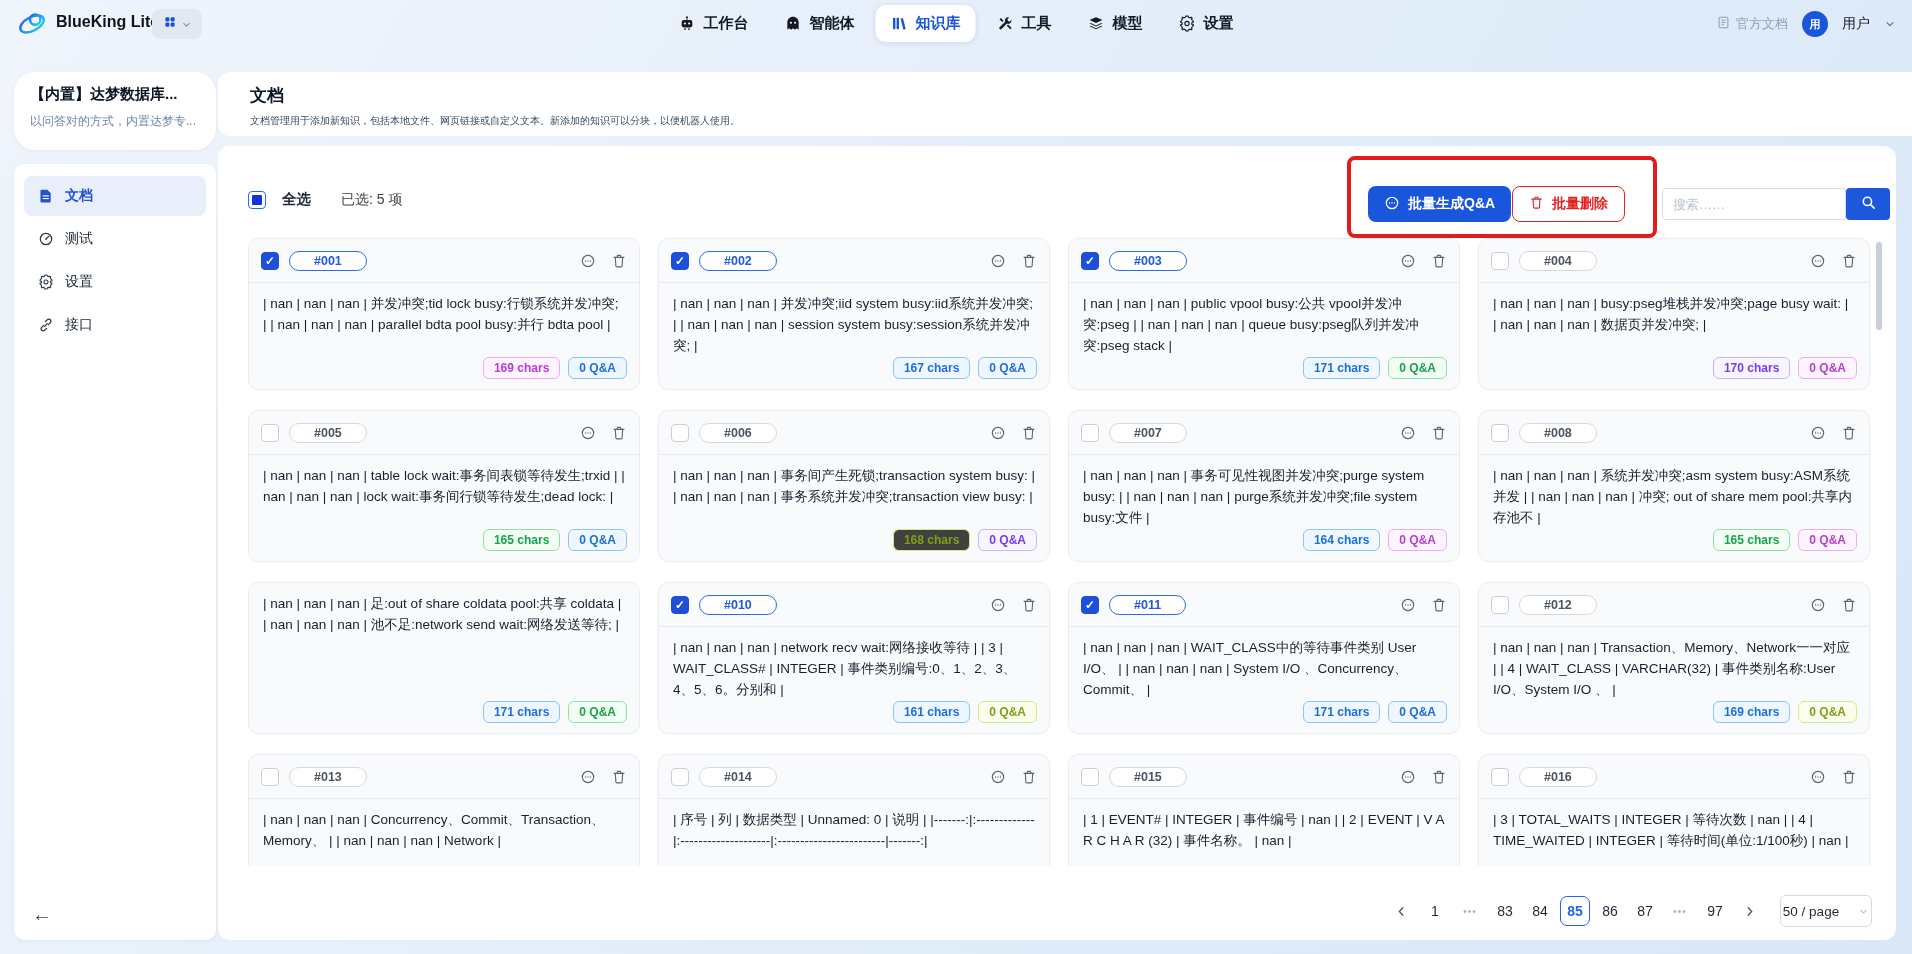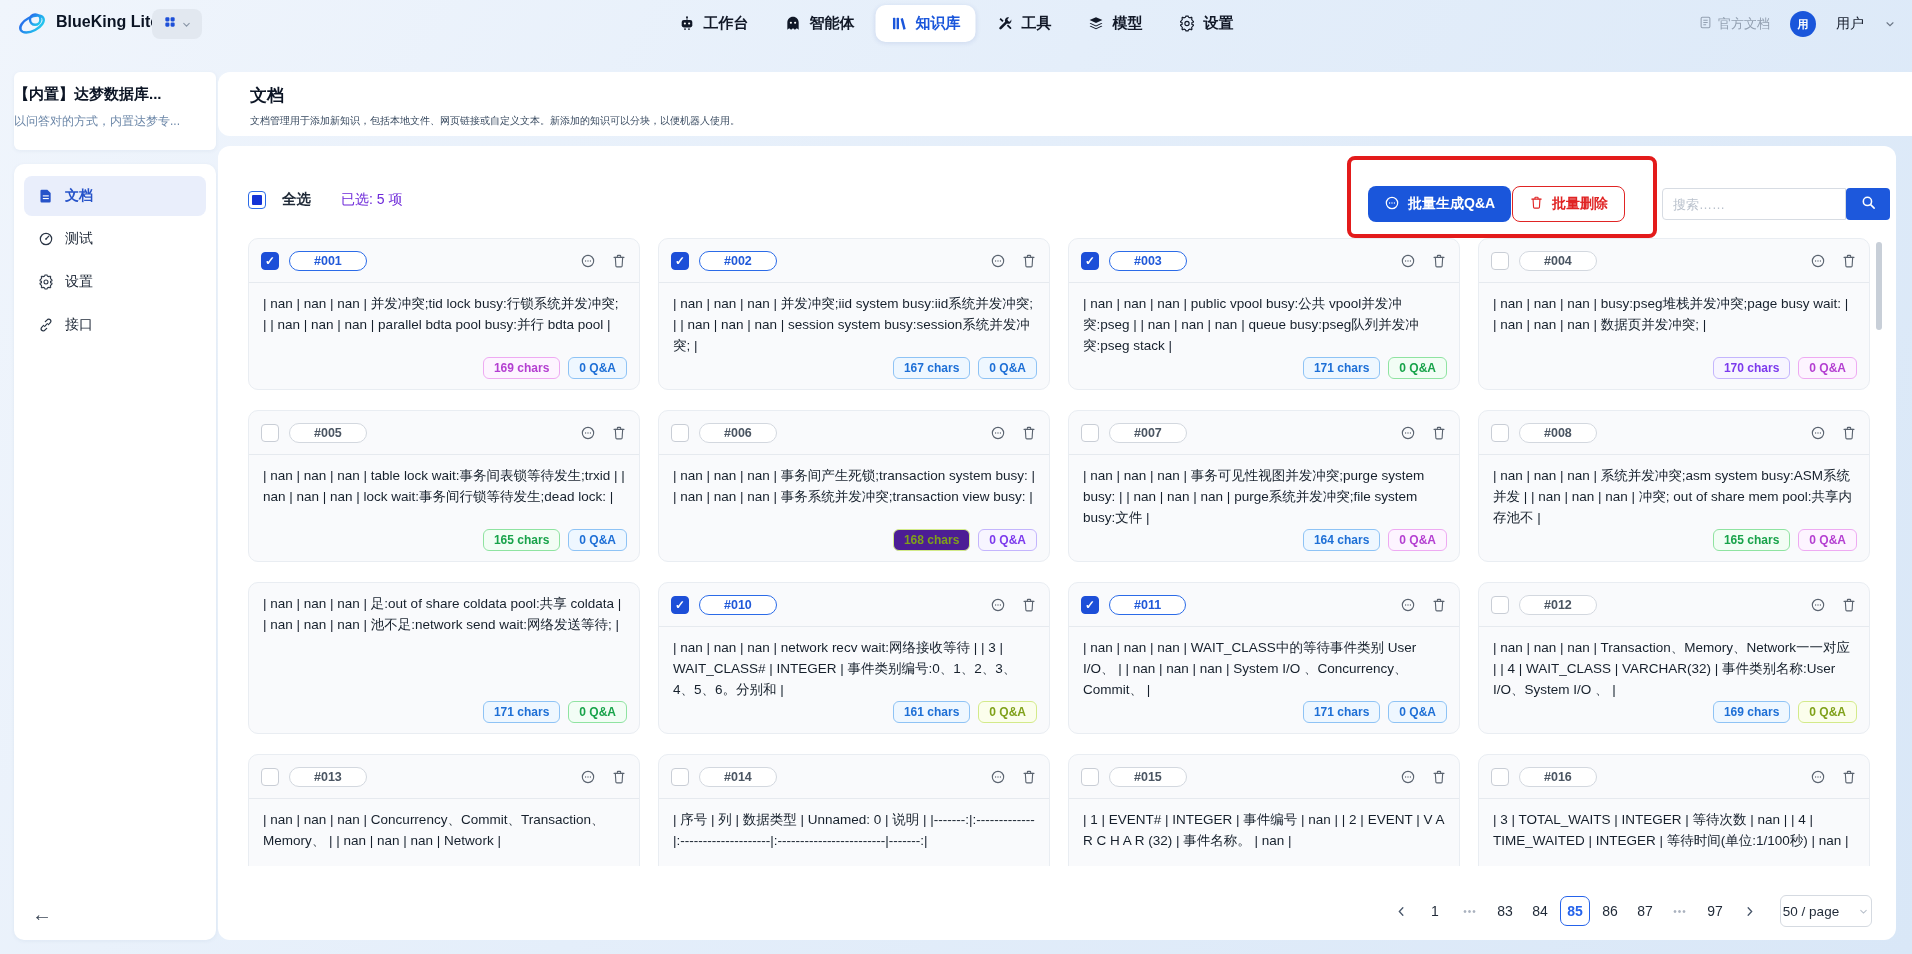--- a/index.html
+++ b/index.html
@@ -16,31 +16,31 @@
   .switcher { position:absolute; left:152px; top:9px; height:30px; width:50px; background:#e2e8f0;
     border-radius:8px; display:flex; align-items:center; justify-content:center; gap:4px; }
   .switcher svg { width:14px; height:14px; }
   .switcher .car { width:11px; height:11px; color:#8b97a8; }
   .nav { position:absolute; left:50%; top:5px; transform:translateX(-50%); display:flex; gap:6px; }
   .nav-item { display:flex; align-items:center; gap:8px; padding:9px 15px; font-size:15px; font-weight:600;
     color:#111827; border-radius:10px; cursor:pointer; white-space:nowrap; }
   .nav-item .nicon { width:17px; height:17px; display:flex; align-items:center; justify-content:center; }
   .nav-item .nicon svg { width:17px; height:17px; display:block; }
   .nav-item.active { background:#ffffff; color:var(--accent,#1a56db); box-shadow:0 1px 5px rgba(26,59,150,.12); }
-  .top-right { position:absolute; right:16px; top:0; height:48px; display:flex; align-items:center; gap:20px; }
+  .top-right { position:absolute; right:16px; top:0; height:48px; display:flex; align-items:center; gap:14px; }
   .docs-link { display:flex; align-items:center; gap:5px; color:#93a0b1; font-size:13px; cursor:pointer; }
   .docs-link svg { width:15px; height:15px; }
   .avatar { width:26px; height:26px; border-radius:50%; background:var(--accent,#1a56db); color:#fff;
     font-size:11px; display:flex; align-items:center; justify-content:center; font-weight:700; }
   .user-name { font-size:14px; color:#111827; }
   .car-down { width:12px; height:12px; color:#6b7685; }
   .car-down svg, .switcher .car svg { width:100%; height:100%; display:block; }
   
   .kb-card { position:absolute; left:14px; top:72px; width:202px; height:78px; background:#fff;
-    border-radius:6px; box-shadow:0 1px 4px rgba(40,70,120,.06); padding:13px 0 0; overflow:hidden; }
+    border-radius:21px; box-shadow:0 1px 4px rgba(40,70,120,.06); padding:13px 16px 0; overflow:hidden; }
   .kb-title { font-size:15px; font-weight:700; color:#0b1424; white-space:nowrap; }
   .kb-sub { font-size:12px; color:#6c87a8; margin-top:9px; white-space:nowrap; }
   .menu-card { position:absolute; left:14px; top:164px; width:202px; bottom:14px; background:#fff;
     border-radius:10px; box-shadow:0 1px 4px rgba(40,70,120,.06); padding:12px 10px; }
   .menu-item { height:40px; border-radius:8px; display:flex; align-items:center; gap:11px; padding-left:14px;
     font-size:14px; color:#1a2433; cursor:pointer; margin-bottom:3px; }
   .menu-item .micon { width:16px; height:16px; color:#2a3545; display:flex; }
   .menu-item .micon svg { width:16px; height:16px; display:block; }
   .menu-item.active { background:#e9eefb; color:#2653c9; font-weight:600; }
   .menu-item.active .micon { color:#2653c9; }
@@ -51,21 +51,21 @@
   .page-title { font-size:17px; font-weight:700; color:#0b1424; }
   .page-desc { font-size:10px; color:#37495f; margin-top:7px; }
   
   .main-panel { position:absolute; left:218px; top:146px; width:1678px; height:794px; background:#fff;
     border-radius:12px; }
   .toolbar-left { position:absolute; left:30px; top:44px; display:flex; align-items:center; gap:16px; }
   .cbx-ind { width:18px; height:18px; border:1.6px solid #2b6be8; border-radius:4px; background:#fff;
     display:flex; align-items:center; justify-content:center; cursor:pointer; }
   .cbx-ind i { width:10px; height:10px; background:#1433d6; display:block; border-radius:1px; }
   .sel-all { font-size:14.5px; font-weight:600; color:#1f2937; }
-  .sel-count { font-size:14px; color:#6d28d9; margin-left:14px; }
+  .sel-count { font-size:14px; color:#404040; margin-left:14px; }
   .btn-generate { position:absolute; left:1150px; top:40px; height:36px; padding:0 16px; background:var(--accent,#1a56db);
     border:none; border-radius:8px; color:#fff; font-size:14px; font-weight:600; display:flex; align-items:center; gap:8px;
     cursor:pointer; font-family:inherit; }
   .btn-generate svg { width:16px; height:16px; }
   .btn-delete { position:absolute; left:1294px; top:40px; height:36px; padding:0 16px; background:#fff;
     border:1.5px solid var(--danger,#e02424); border-radius:8px; color:var(--danger,#e02424); font-size:14px; font-weight:600;
     display:flex; align-items:center; gap:8px; cursor:pointer; font-family:inherit; }
   .btn-delete svg { width:15px; height:15px; }
   .search-input { position:absolute; left:1444px; top:42px; width:184px; height:32px; border:1px solid #d7dce3;
     border-radius:4px 0 0 4px; padding:0 10px; font-size:13px; font-family:inherit; color:#1f2937; outline:none; }
@@ -466,21 +466,21 @@
               <svg viewBox="0 0 24 24" fill="none" stroke="currentColor" stroke-width="1.7" stroke-linecap="round">
                 <path d="M4.5 6.5h15"></path>
                 <path d="M9.5 6V4.5a1 1 0 0 1 1-1h3a1 1 0 0 1 1 1V6"></path>
                 <path d="M6.5 6.5l.8 13a1.5 1.5 0 0 0 1.5 1.4h6.4a1.5 1.5 0 0 0 1.5-1.4l.8-13"></path>
               </svg>
             </span>
           </span>
         </div>
         <div class="card-body">| nan | nan | nan | 事务间产生死锁;transaction system busy: | | nan | nan | nan | 事务系统并发冲突;transaction view busy: |</div>
         <div class="card-badges">
-          <span class="badge" style="border-color: rgb(211, 234, 138); color: rgb(127, 161, 26); background: #4c1d95;">168 chars</span>
+          <span class="badge" style="border-color: rgb(211, 234, 138); color: rgb(127, 161, 26); background: #404040;">168 chars</span>
           <span class="badge" style="border-color: rgb(196, 181, 253); color: rgb(124, 58, 237); background: rgb(247, 245, 255);">0 Q&amp;A</span>
         </div>
       </div>
       <div class="doc-card">
         <div class="card-head">
           <span class="cbx"></span>
           <span class="id-pill">#007</span>
           <span class="head-icons">
             <span class="hicon">
               <svg viewBox="0 0 24 24" fill="none" stroke="currentColor" stroke-width="1.7">

